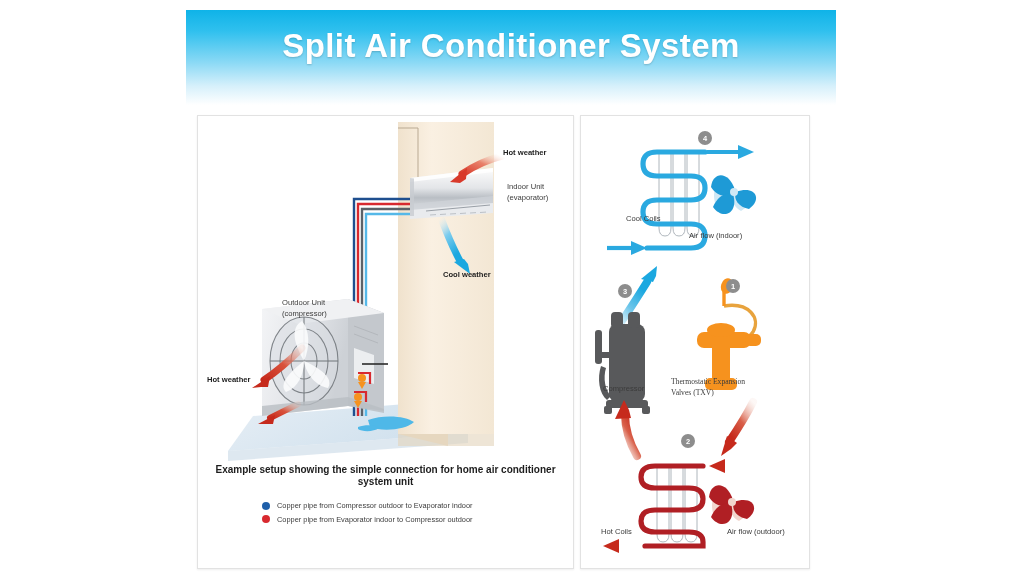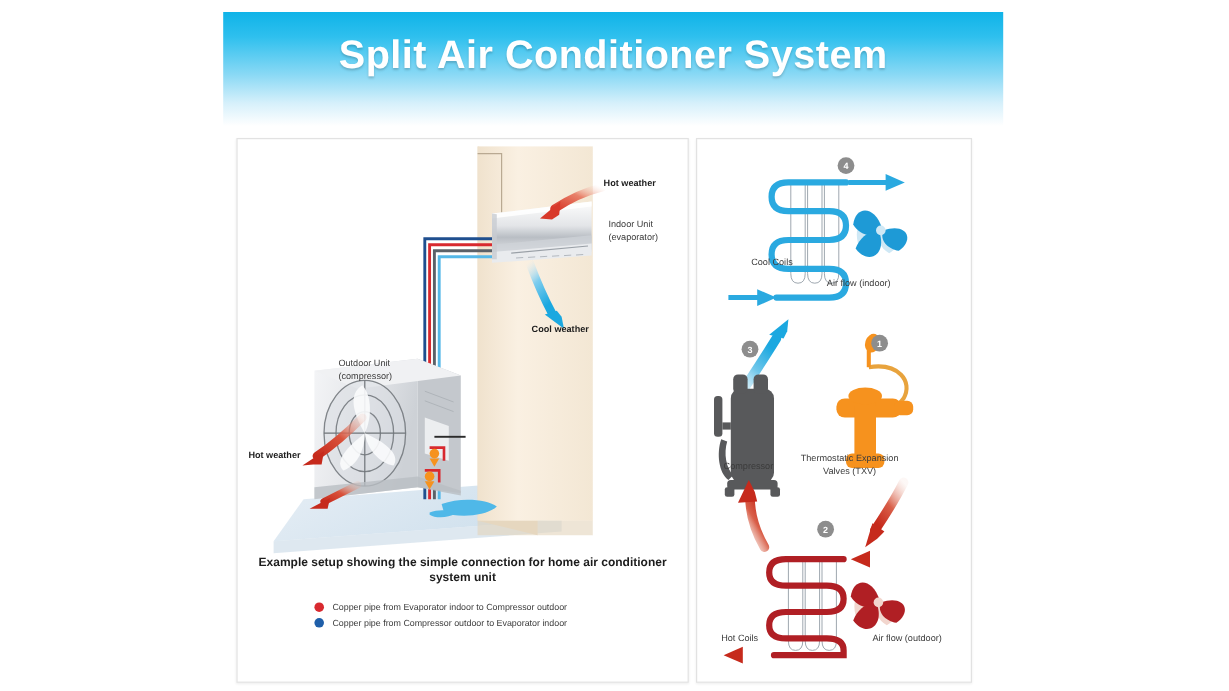--- a/index.html
+++ b/index.html
@@ -190,26 +190,26 @@
   <div class="lbl bold" style="left:245px;top:154px;">Cool weather</div>
   <div class="lbl" style="left:84px;top:182px;">Outdoor Unit
 (compressor)</div>
   <div class="lbl bold" style="left:9px;top:259px;">Hot weather</div>
 
   <div class="caption">Example setup showing the simple connection
 for home air conditioner system unit</div>
 
   <div class="legend">
     <div class="legend-row">
+      <span class="legend-dot" style="background:#1f5fa9"></span>
+      <span class="legend-text">Copper pipe from Compressor outdoor to Evaporator indoor</span>
+    </div>
+    <div class="legend-row">
       <span class="legend-dot" style="background:#d8292f"></span>
       <span class="legend-text">Copper pipe from Evaporator indoor to Compressor outdoor</span>
-    </div>
-    <div class="legend-row">
-      <span class="legend-dot" style="background:#1f5fa9"></span>
-      <span class="legend-text">Copper pipe from Compressor outdoor to Evaporator indoor</span>
     </div>
   </div>
 </div>
 
 <div class="panel" id="panel-right">
 
   <svg class="stage" viewBox="0 0 228 452">
     <defs>
       <linearGradient id="blueDiag" x1="0" y1="1" x2="0.6" y2="0">
         <stop offset="0%" stop-color="#bfe6f7" stop-opacity=".15"></stop>
@@ -352,17 +352,17 @@
   </svg>
 
   <div class="badge" style="left:117px;top:15px;">4</div>
   <div class="badge" style="left:37px;top:168px;">3</div>
   <div class="badge" style="left:145px;top:163px;">1</div>
   <div class="badge" style="left:100px;top:318px;">2</div>
 
   <div class="lbl" style="left:12px;top:98px;margin-left:33px;">Cool Coils</div>
   <div class="lbl" style="left:108px;top:115px;">Air flow (indoor)</div>
   <div class="lbl" style="left:22px;top:268px;">Compressor</div>
-  <div class="lbl" style="left:127px;top:261px;text-align:center;transform:translateX(-50%);">Thermostatic Expansion
+  <div class="lbl" style="left:127px;top:261px;transform:translateX(-50%);font-family:Liberation Serif, serif;">Thermostatic Expansion
 Valves (TXV)</div>
   <div class="lbl" style="left:20px;top:411px;">Hot Coils</div>
   <div class="lbl" style="left:110px;top:411px;margin-left:36px;">Air flow (outdoor)</div>
 </div>
 
 </body></html>

